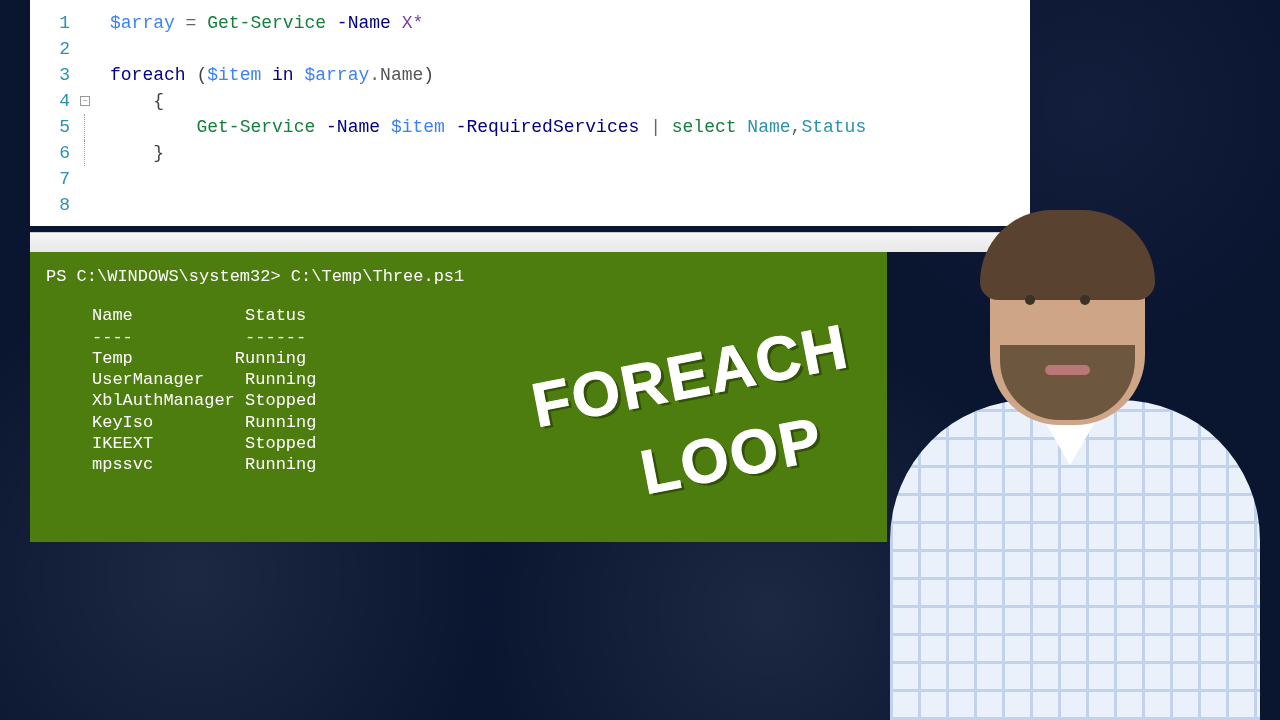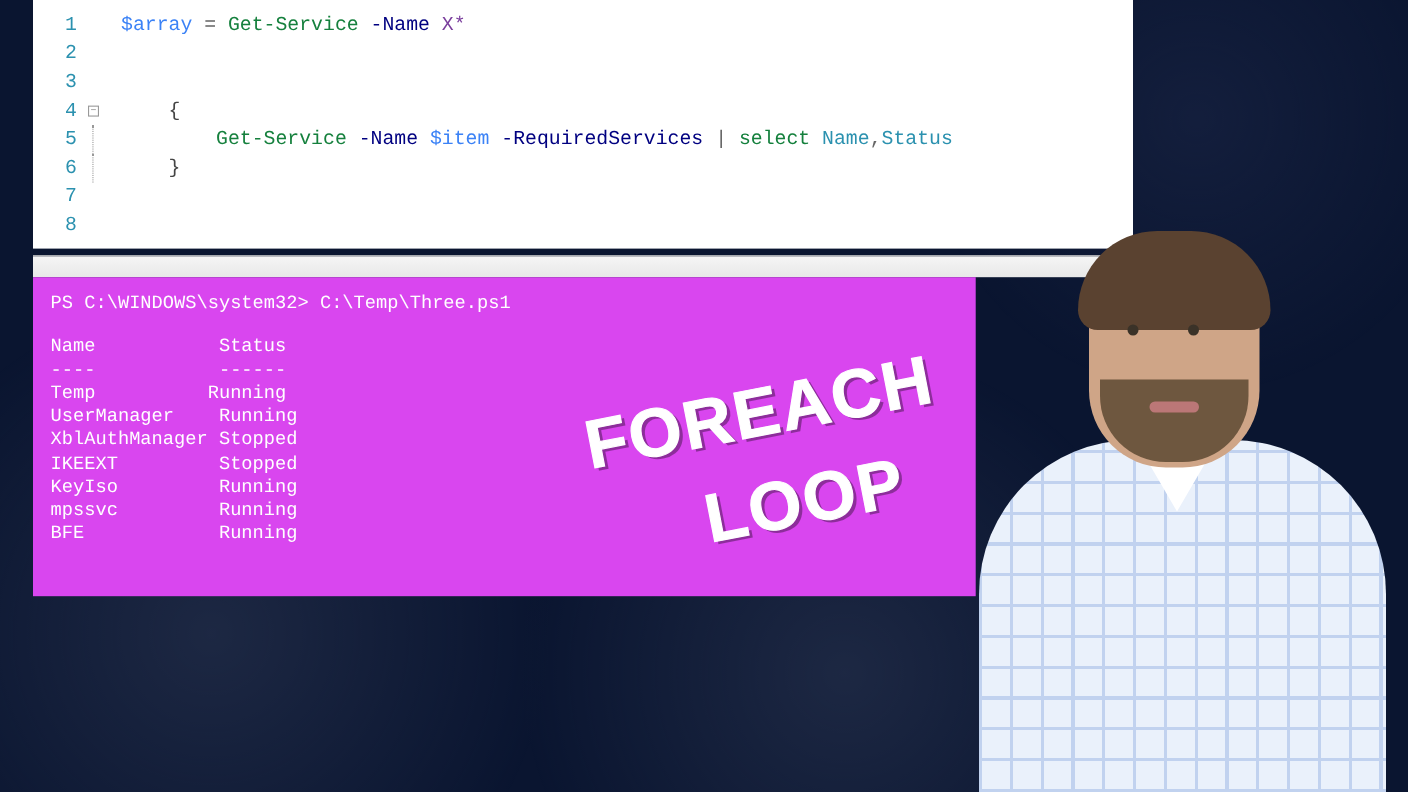--- a/index.html
+++ b/index.html
@@ -92,32 +92,33 @@
       background: linear-gradient(#f5f5f5, #e8e8e8);
       border-top: 1px solid #ccc;
     }
 
     .terminal {
       position: absolute;
       top: 252px;
       left: 30px;
       width: 857px;
       height: 290px;
-      background: #d946ef;
+      background: #4d7c0f;
       color: #ffffff;
       padding: 14px 16px;
       font-size: 17px;
       line-height: 1.25;
     }
     .terminal-prompt {
       margin-bottom: 18px;
       white-space: pre;
     }
     .terminal-row {
       white-space: pre;
+      margin-left: 46px;
     }
 
     .overlay-text {
       position: absolute;
       color: #ffffff;
       font-family: 'Comic Sans MS', cursive, sans-serif;
       font-weight: 900;
       font-size: 62px;
       letter-spacing: 2px;
       text-shadow: 3px 3px 0 rgba(0,0,0,0.35);
@@ -221,20 +222,21 @@
     <span class="code-content"><span class="tok-var">$array</span><span class="tok-op"> = </span><span class="tok-cmdlet">Get-Service</span><span class="tok-param"> -Name </span><span class="tok-arg">X*</span></span>
   </div>
   <div class="code-line">
     <span class="line-number">2</span>
     <span class="fold-gutter"></span>
     <span class="code-content"></span>
   </div>
   <div class="code-line">
     <span class="line-number">3</span>
     <span class="fold-gutter"></span>
+    <span class="code-content"><span class="tok-keyword">foreach</span><span class="tok-brace"> (</span><span class="tok-var">$item</span><span class="tok-keyword"> in </span><span class="tok-var">$array</span><span class="tok-op">.</span><span class="tok-prop">Name</span><span class="tok-brace">)</span></span>
   </div>
   <div class="code-line">
     <span class="line-number">4</span>
     <span class="fold-gutter">
         <span class="fold-box">−</span>
       </span>
     <span class="code-content tok-brace">    {</span>
   </div>
   <div class="code-line">
     <span class="line-number">5</span>
@@ -265,24 +267,23 @@
 <div class="status-bar"></div>
 
 <div class="terminal">
   <div class="terminal-prompt"><span>PS C:\WINDOWS\system32&gt;</span> <span>C:\Temp\Three.ps1</span></div>
   <div class="terminal-row" id="term-header">Name           Status</div>
   <div class="terminal-row" id="term-divider">----           ------</div>
   <div id="term-rows">
       <div class="terminal-row">Temp          Running</div>
       <div class="terminal-row">UserManager    Running</div>
       <div class="terminal-row">XblAuthManager Stopped</div>
+      <div class="terminal-row">KeyIso         Running</div>
       <div class="terminal-row">IKEEXT         Stopped</div>
-      <div class="terminal-row">KeyIso         Running</div>
       <div class="terminal-row">mpssvc         Running</div>
-      <div class="terminal-row">BFE            Running</div>
     </div>
 </div>
 
 <div class="overlay-text overlay-line1">FOREACH</div>
 <div class="overlay-text overlay-line2">LOOP</div>
 
 <div class="person">
   <div class="person-body"></div>
   <div class="person-collar"></div>
   <div class="person-head"></div>

